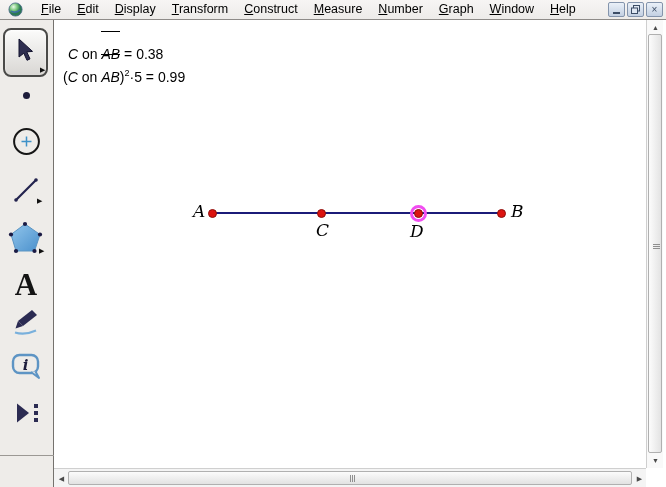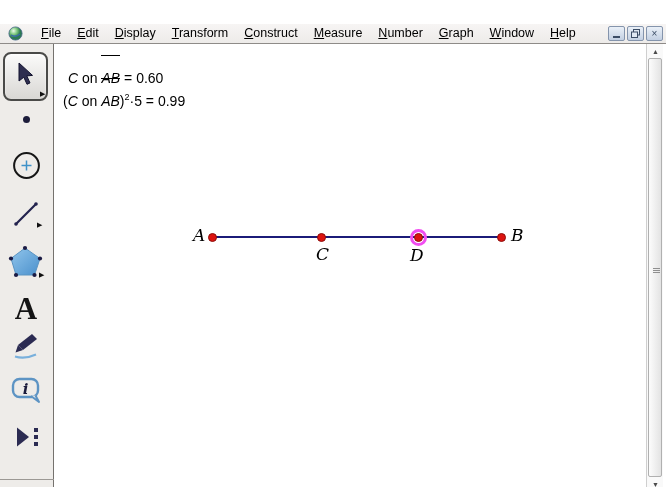--- a/index.html
+++ b/index.html
@@ -2,21 +2,21 @@
 <html><head>
 <meta charset="utf-8">
 <style>
   * { margin:0; padding:0; box-sizing:border-box; }
   html,body { width:666px; height:487px; overflow:hidden; }
   body { font-family:"Liberation Sans", sans-serif; background:#fff; }
   .window { width:666px; height:487px; display:flex; flex-direction:column; background:#fff; }
 
   
   .menubar { height:20px; flex:0 0 20px; background:linear-gradient(180deg,#f7f5f4,#edebe9);
-             border-bottom:1px solid #8e8b88; display:flex; align-items:center; padding-left:8px;margin-top:24px; }
+             border-bottom:1px solid #8e8b88; display:flex; align-items:center; padding-left:8px; }
   .appicon { width:15px; height:15px; margin-right:10px; flex:0 0 15px; }
   .menus { display:flex; align-items:center; height:100%; }
   .menu-item { font-size:12.5px; color:#000; padding:0 8px; line-height:19px; cursor:default; }
   .menu-item u { text-decoration:underline; }
   .winbtns { margin-left:auto; display:flex; gap:2px; padding-right:3px; }
   .winbtn { width:17px; height:15px; border:1px solid #8494ac; border-radius:2px;
             background:linear-gradient(180deg,#eaf0f8,#c3d0e2); display:flex; align-items:center;
             justify-content:center; color:#3c4d66; font-size:10px; line-height:1; }
   .minglyph { width:7px; height:2px; background:#3c4d66; margin-top:6px; }
 
@@ -187,21 +187,21 @@
           <rect x="23" y="11" width="4" height="4" fill="#2b2b52"></rect>
           <rect x="23" y="18" width="4" height="4" fill="#2b2b52"></rect>
         </svg>
       </div>
 
       <div class="tooldivider"></div>
     </div>
 
     <div class="center">
       <div class="canvas">
-        <div class="measure" style="left:14px; top:11px;"><span class="mvar">C</span><span> on </span><span class="mseg">AB</span><span> = 0.60</span></div>
+        <div class="measure" style="left:14px; top:11px;"><span class="mvar">C</span><span> on </span><span class="mseg">AB</span><span> = 0.38</span></div>
         <div class="measure" style="left:9px; top:34px;"><span>(</span><span class="mvar">C</span><span> on </span><span class="mseg">AB</span><span>)</span><span class="msup">2</span><span>·5 = 0.99</span></div>
         <div>
             <div class="seg" style="left: 158px; top: 192px; width: 289px; background: rgb(27, 27, 120);"></div>
             <div class="pt" style="left: 154px; top: 189px; background: rgb(220, 19, 16);"></div>
             <div class="ptlabel" style="left: 139px; top: 181px;">A</div>
             <div class="pt" style="left: 263px; top: 189px; background: rgb(220, 19, 16);"></div>
             <div class="ptlabel" style="left: 262px; top: 200px;">C</div>
             <div class="ring" style="left: 356px; top: 185px; border-color: rgb(241, 77, 241);"></div>
             <div class="pt" style="left: 360px; top: 189px; background: rgb(220, 19, 16);"></div>
             <div class="ptlabel" style="left: 356px; top: 201px;">D</div>

